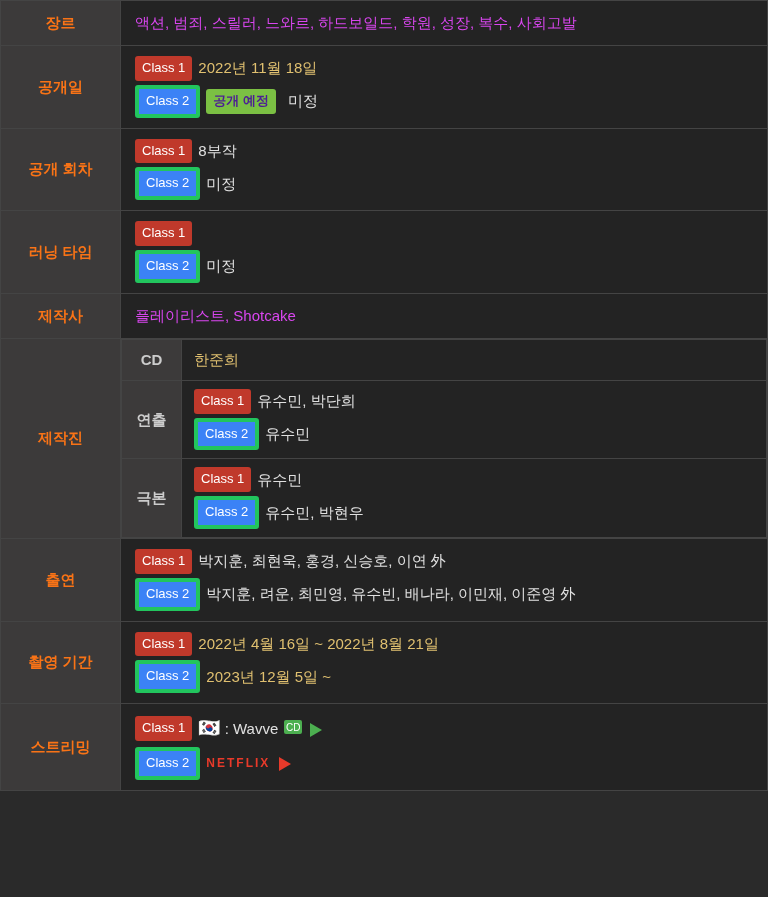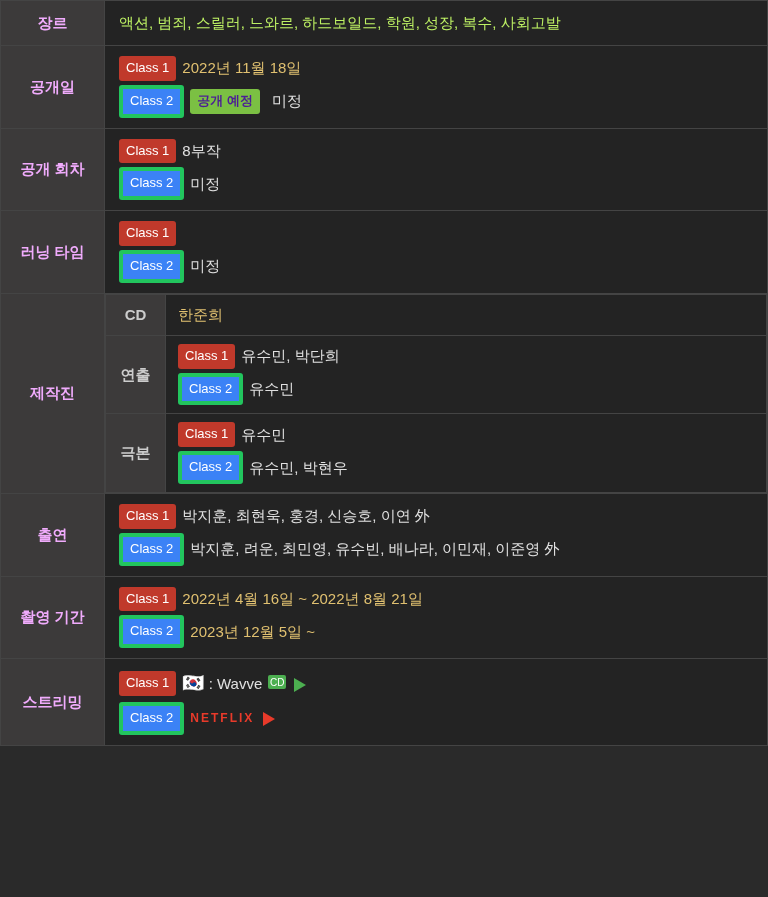--- a/index.html
+++ b/index.html
@@ -15,32 +15,32 @@
     }
     .table td {
       border: 1px solid #444;
       vertical-align: middle;
       padding: 10px 14px;
       font-size: 15px;
       line-height: 1.6;
     }
     .label-cell {
       background: #3c3a3a;
-      color: #f0abfc;
+      color: #f97316;
       font-weight: bold;
       text-align: center;
-      width: 104px;
+      width: 120px;
       min-width: 80px;
     }
     .value-cell {
       background: #232323;
       color: #e0e0e0;
     }
     .genre-text {
-      color: #bef264;
+      color: #d946ef;
       font-size: 15px;
     }
     .badge {
       display: inline-block;
       padding: 2px 7px;
       border-radius: 3px;
       font-size: 13px;
       font-weight: normal;
       margin-right: 6px;
       vertical-align: middle;
@@ -160,20 +160,24 @@
       <div class="row-line">
         <span class="badge badge-c1">Class 1</span>
       </div>
       <div class="row-line">
         <span class="badge badge-c2">Class 2</span>
         <span>미정</span>
       </div>
     </td>
   </tr>
 
+  <tr>
+    <td class="label-cell">제작사</td>
+    <td class="value-cell genre-text">플레이리스트, Shotcake</td>
+  </tr>
 
   <tr>
     <td class="label-cell" style="vertical-align:middle;">
       <span>제작진</span>
     </td>
     <td class="value-cell" style="padding:0;">
       <table class="inner-table">
 
         <tbody>
               <tr>

